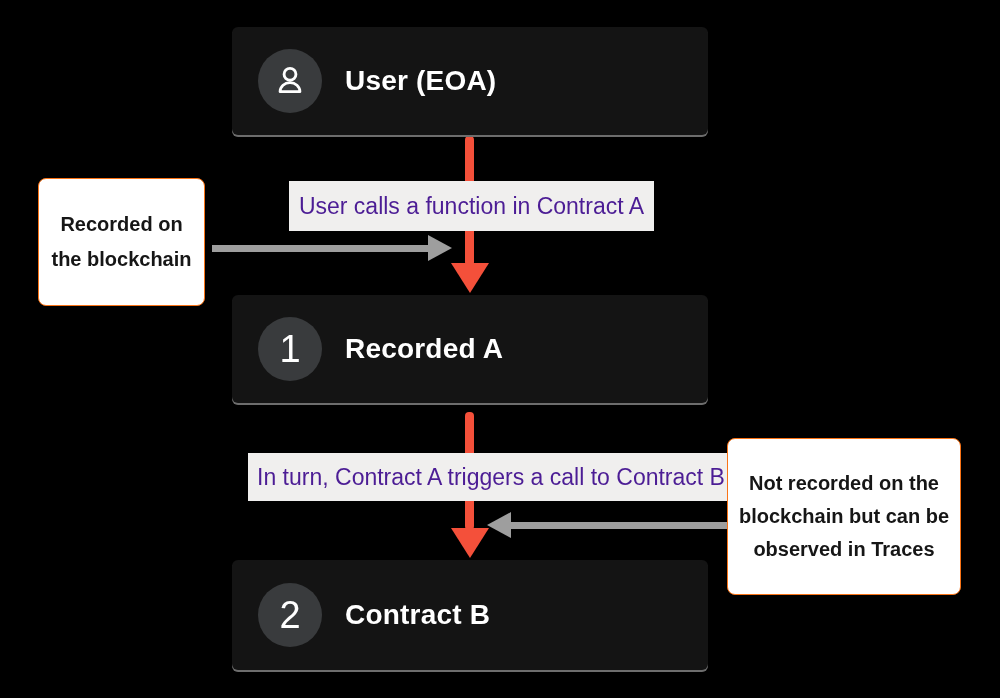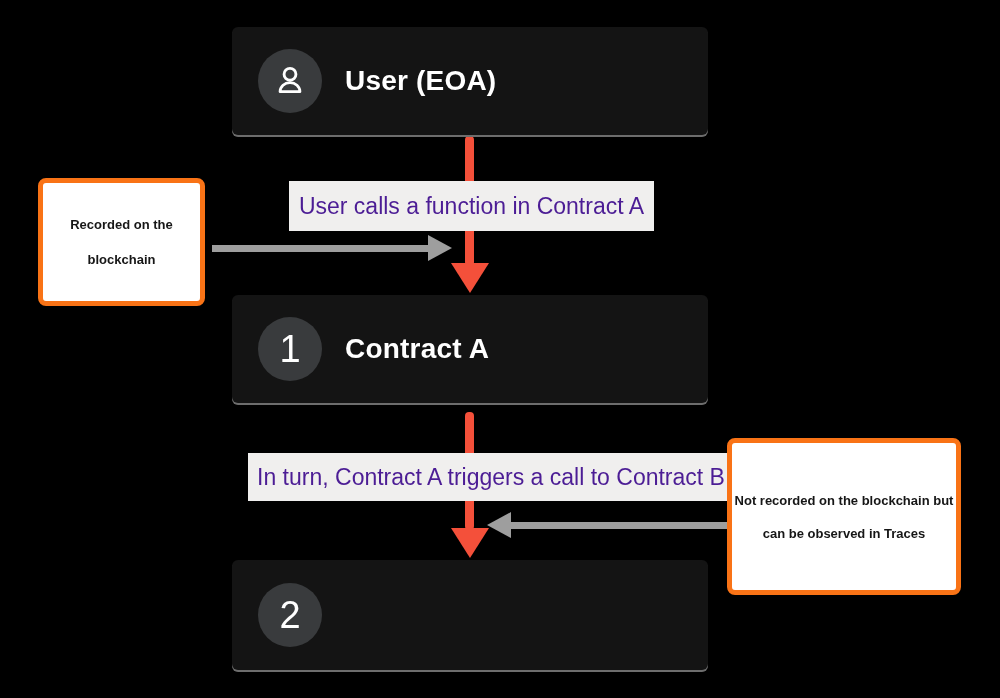--- a/index.html
+++ b/index.html
@@ -98,26 +98,26 @@
     font-size: 23px;
     display: flex;
     align-items: center;
     justify-content: center;
     white-space: nowrap;
   }
   
   .annotation {
     position: absolute;
     background: #ffffff;
-    border: 5px solid #f97316;
+    border: 1px solid #f97316;
     border-radius: 8px;
     box-sizing: border-box;
     color: #161616;
     font-weight: 700;
-    font-size: 13px;
+    font-size: 20px;
     text-align: center;
     display: flex;
     align-items: center;
     justify-content: center;
   }
   .annotation .inner { width: 100%; }
   .annotation.left-note  { left: 38px;  top: 178px; width: 167px; height: 128px; line-height: 35px; }
   .annotation.left-note .inner { padding: 0 4px; }
   .annotation.right-note { left: 727px; top: 438px; width: 234px; height: 157px; line-height: 33px; }
   .annotation.right-note .inner { padding: 0 0; }
@@ -156,29 +156,30 @@
     </div>
     <div class="node-label">User (EOA)</div>
   </div>
 
   <div class="edge-label" style="left:289px; top:181px; width:365px; height:50px;">User calls a function in Contract A</div>
 
   <div class="node" style="top:295px;">
     <div class="badge">
       <span class="num">1</span>
     </div>
-    <div class="node-label">Contract A</div>
+    <div class="node-label">Recorded A</div>
   </div>
 
   <div class="edge-label" style="left:232px; top:453px; width:486px; height:48px;margin-left:16px;">In turn, Contract A triggers a call to Contract B</div>
 
   <div class="node" style="top:560px; height:110px;">
     <div class="badge">
       <span class="num">2</span>
     </div>
+    <div class="node-label">Contract B</div>
   </div>
 
   <div class="annotation left-note">
     <div class="inner">Recorded on the blockchain</div>
   </div>
 
   <div class="annotation right-note">
     <div class="inner">Not recorded on the blockchain but can be observed in Traces</div>
   </div>
 

